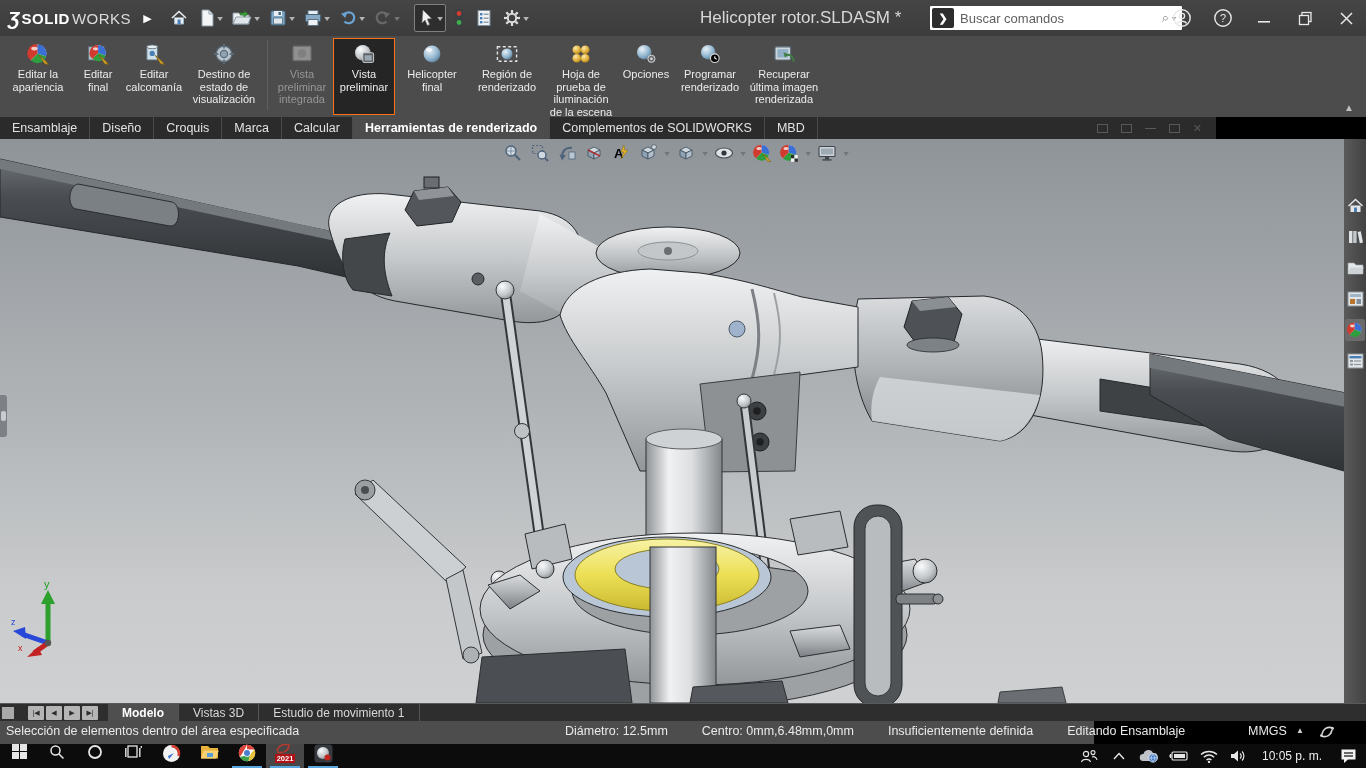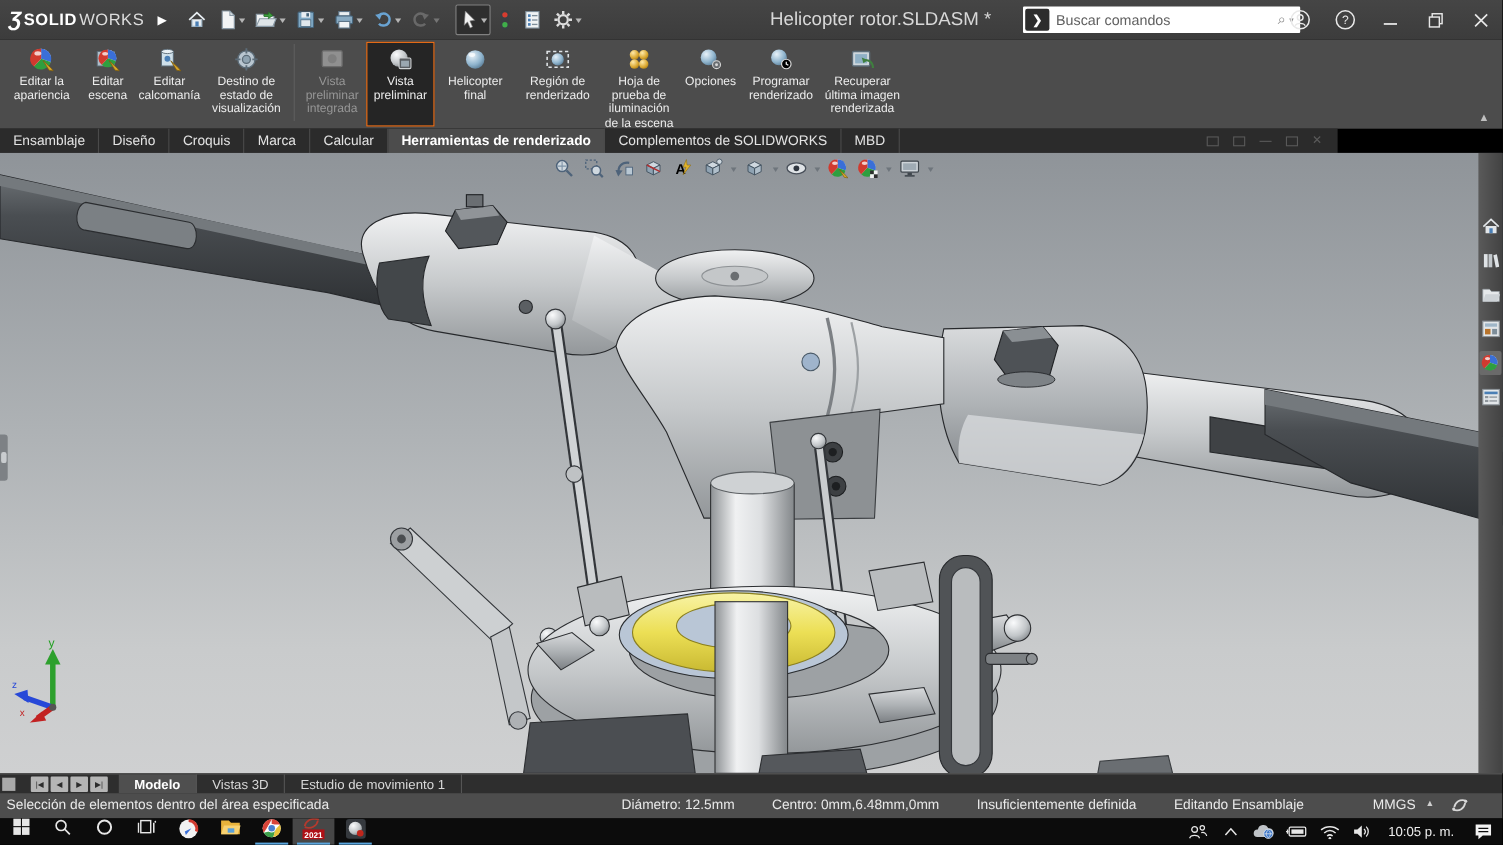--- a/index.html
+++ b/index.html
@@ -89,21 +89,21 @@
     background:#2e2e2e; border-top:1px solid #5a5a5a; display:flex; align-items:stretch;
     font-size:12px; color:#d8d8d8; }
   .mt-corner { width:12px; height:12px; background:#a9a9a9; margin:3px 14px 0 2px; }
   .mt-nav { display:flex; gap:2px; align-items:center; margin-right:10px; }
   .mt-nb { width:16px; height:14px; background:#b5b5b5; color:#2c2c2c; font-size:7px;
     display:flex; align-items:center; justify-content:center; border-radius:1px; }
   .mtab { display:flex; align-items:center; padding:0 14px; border-right:1px solid #555; white-space:nowrap; }
   .mtab.active { background:#4f4f4f; color:#fff; font-weight:bold; }
 
   
-  .statusbar { position:absolute; top:721px; left:0; width:1366px; height:23px;
+  .statusbar { position:absolute; top:721px; left:0; width:1094px; height:23px;
     background:#4d4d4d; color:#e9e9e9; font-size:12.5px; }
   .sb-msg { position:absolute; left:6px; top:3px; }
   .sb-metrics { position:absolute; left:565px; top:3px; display:flex; gap:34px; white-space:nowrap; }
   .sb-units { position:absolute; left:1248px; top:3px; }
   .sb-caret { position:absolute; left:1296px; top:5px; font-size:8px; color:#cfcfcf; }
   .sb-logo { position:absolute; left:1318px; top:2px; }
 
   
   .taskbar { position:absolute; top:744px; left:0; width:1366px; height:24px;
     background:#0c0c0c; display:flex; align-items:stretch; color:#eee; }
@@ -337,21 +337,21 @@
           <use href="#s-pencil"></use>
         </svg>
       <span>Editar la apariencia</span>
     </div>
     <div class="rbtn" style="width:52px">
       <svg class="ric" viewBox="0 0 20 20">
           <rect x="2" y="4" width="13" height="11" fill="#aebec9" stroke="#5c6c78" stroke-width=".7"></rect>
           <use href="#s-ballrgb" transform="translate(2,1) scale(.85)"></use>
           <use href="#s-pencil"></use>
         </svg>
-      <span>Editar escena</span>
+      <span>Editar final</span>
     </div>
     <div class="rbtn" style="width:60px">
       <svg class="ric" viewBox="0 0 20 20">
           <path d="M4,4 h9 v11 h-9 Z" fill="#cfe0ea" stroke="#5c6c78" stroke-width=".8"></path>
           <ellipse cx="8.5" cy="4" rx="4.5" ry="1.6" fill="#e8f0f5" stroke="#5c6c78" stroke-width=".7"></ellipse>
           <circle cx="8.5" cy="9.5" r="2.2" fill="#4a7fb5"></circle>
           <use href="#s-pencil"></use>
         </svg>
       <span>Editar calcomanía</span>
     </div>

